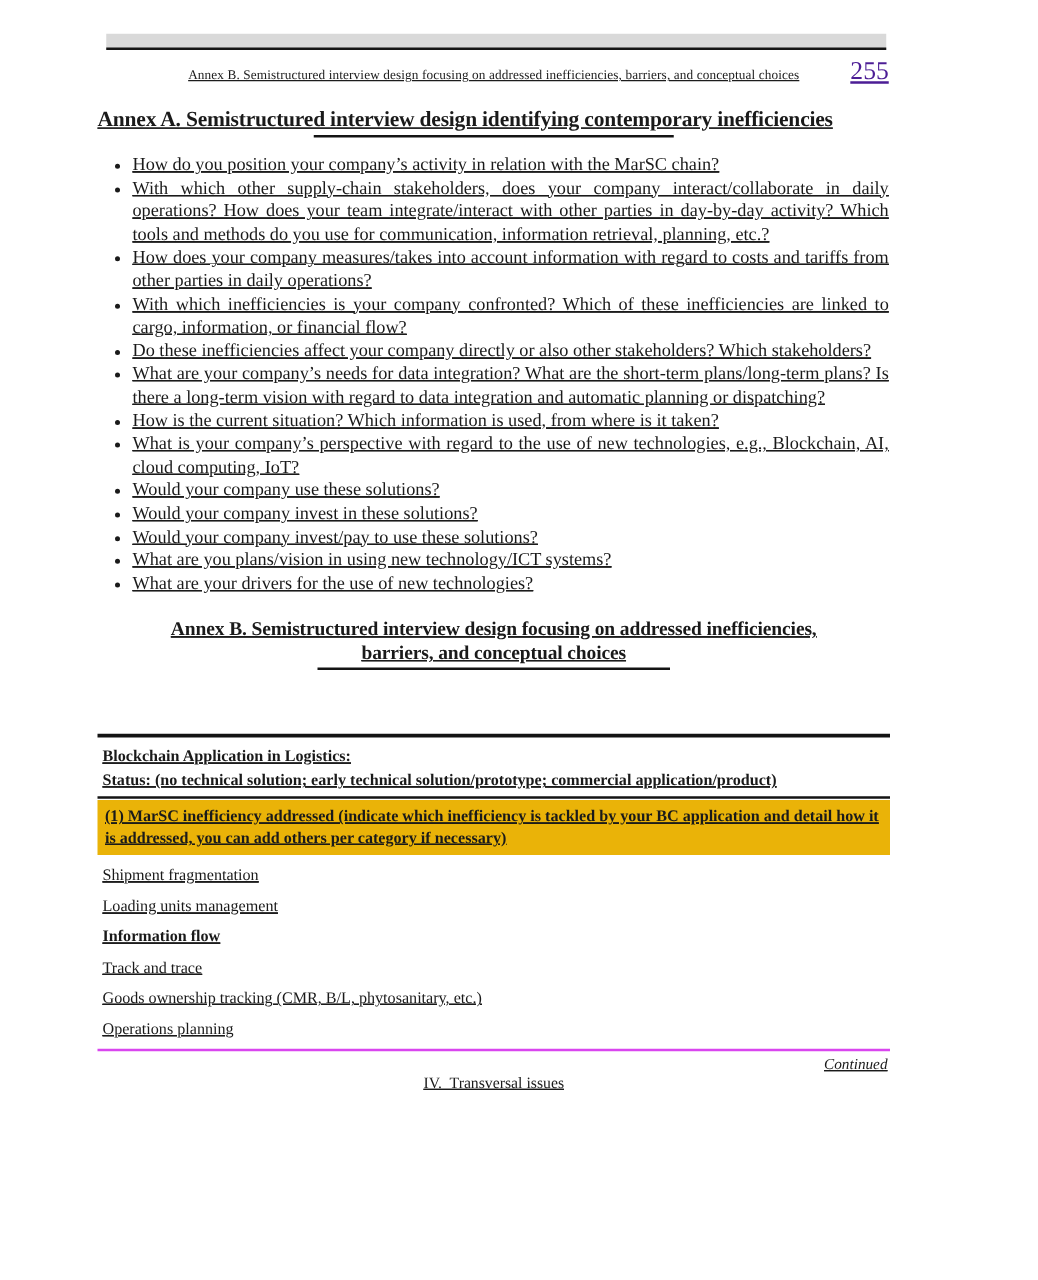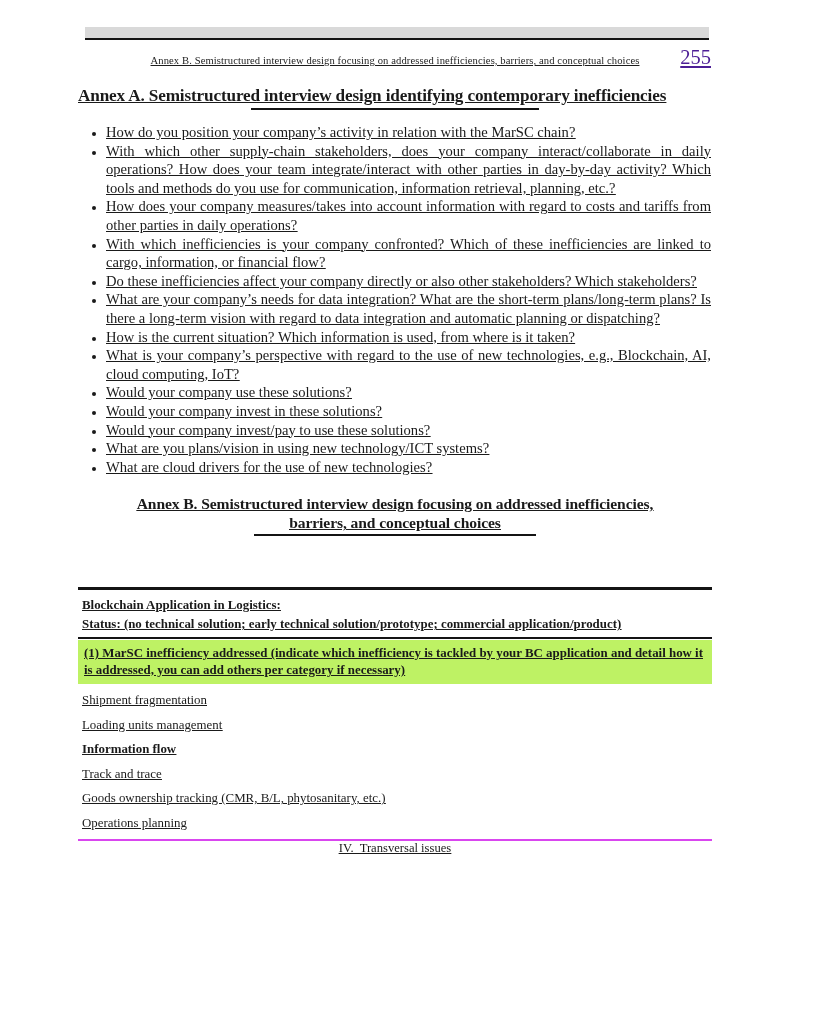--- a/index.html
+++ b/index.html
@@ -100,21 +100,21 @@
     line-height: 15px;
   }
   .t-head-2 {
     font-weight: bold;
     padding: 4px 4px 5px 4px;
     line-height: 15px;
     border-bottom: 2px solid #141414;
   }
   .t-section {
     margin-top: 1px;
-    background: #bef264;
+    background: #eab308;
     font-weight: bold;
     padding: 5px 8px 6px 6px;
     line-height: 16.5px;
   }
   .t-row {
     padding: 9px 4px 0 4px;
     line-height: 15.5px;
   }
   .t-row.bold { font-weight: bold; }
 
@@ -152,37 +152,38 @@
     <li>How does your company measures/takes into account information with regard to costs and tariffs from other parties in daily operations?</li>
     <li>With which inefficiencies is your company confronted? Which of these inefficiencies are linked to cargo, information, or financial flow?</li>
     <li>Do these inefficiencies affect your company directly or also other stakeholders? Which stakeholders?</li>
     <li>What are your company’s needs for data integration? What are the short-term plans/long-term plans? Is there a long-term vision with regard to data integration and automatic planning or dispatching?</li>
     <li>How is the current situation? Which information is used, from where is it taken?</li>
     <li>What is your company’s perspective with regard to the use of new technologies, e.g., Blockchain, AI, cloud computing, IoT?</li>
     <li>Would your company use these solutions?</li>
     <li>Would your company invest in these solutions?</li>
     <li>Would your company invest/pay to use these solutions?</li>
     <li>What are you plans/vision in using new technology/ICT systems?</li>
-    <li>What are cloud drivers for the use of new technologies?</li>
+    <li>What are your drivers for the use of new technologies?</li>
   </ul>
 
   <div class="annex-b-title">
     <span class="annex-b-line">Annex B. Semistructured interview design focusing on addressed inefficiencies,</span>
     <span class="annex-b-line">barriers, and conceptual choices</span>
   </div>
   <div class="head-rule rule-b"></div>
 
   <div class="ftable">
     <div class="t-head-1">Blockchain Application in Logistics:</div>
     <div class="t-head-2">Status: (no technical solution; early technical solution/prototype; commercial application/product)</div>
     <div class="t-section">(1) MarSC inefficiency addressed (indicate which inefficiency is tackled by your BC application and detail how it is addressed, you can add others per category if necessary)</div>
     <div class="t-row">Shipment fragmentation</div>
     <div class="t-row">Loading units management</div>
     <div class="t-row bold">Information flow</div>
     <div class="t-row">Track and trace</div>
     <div class="t-row">Goods ownership tracking (CMR, B/L, phytosanitary, etc.)</div>
     <div class="t-row">Operations planning</div>
   </div>
 
+  <div class="continued">Continued</div>
 
   <div class="footer">IV.  Transversal issues</div>
 
 </div>
 
 </body></html>

